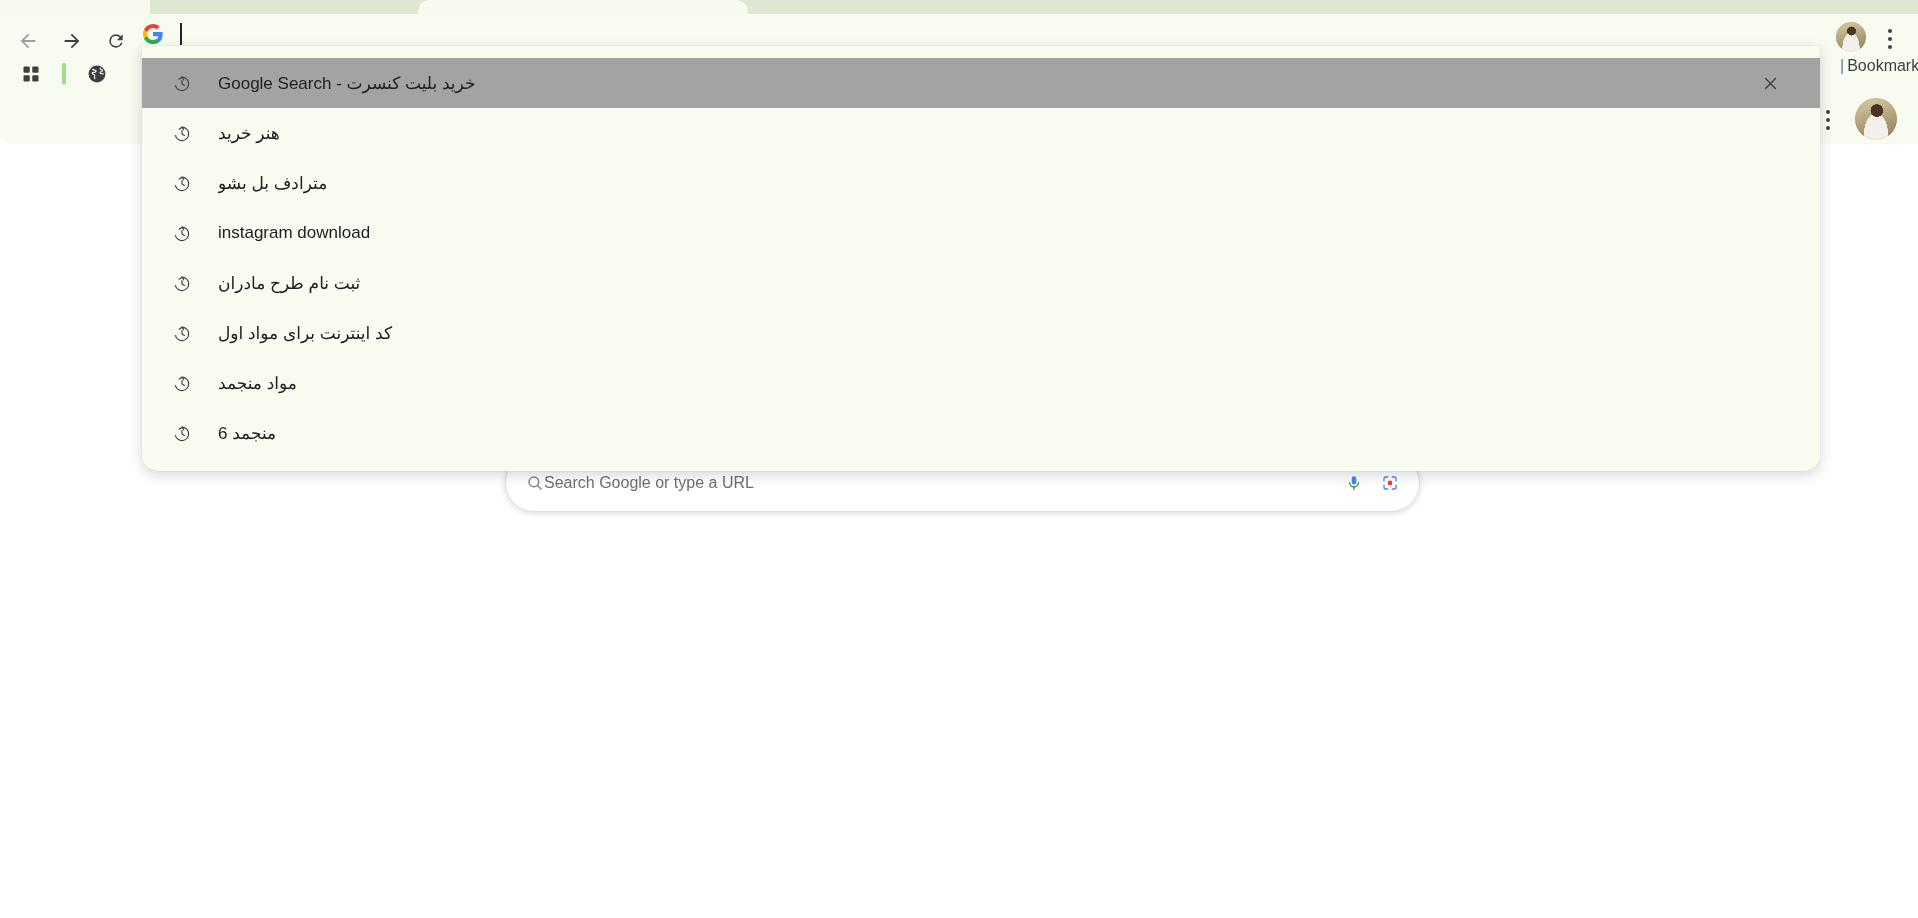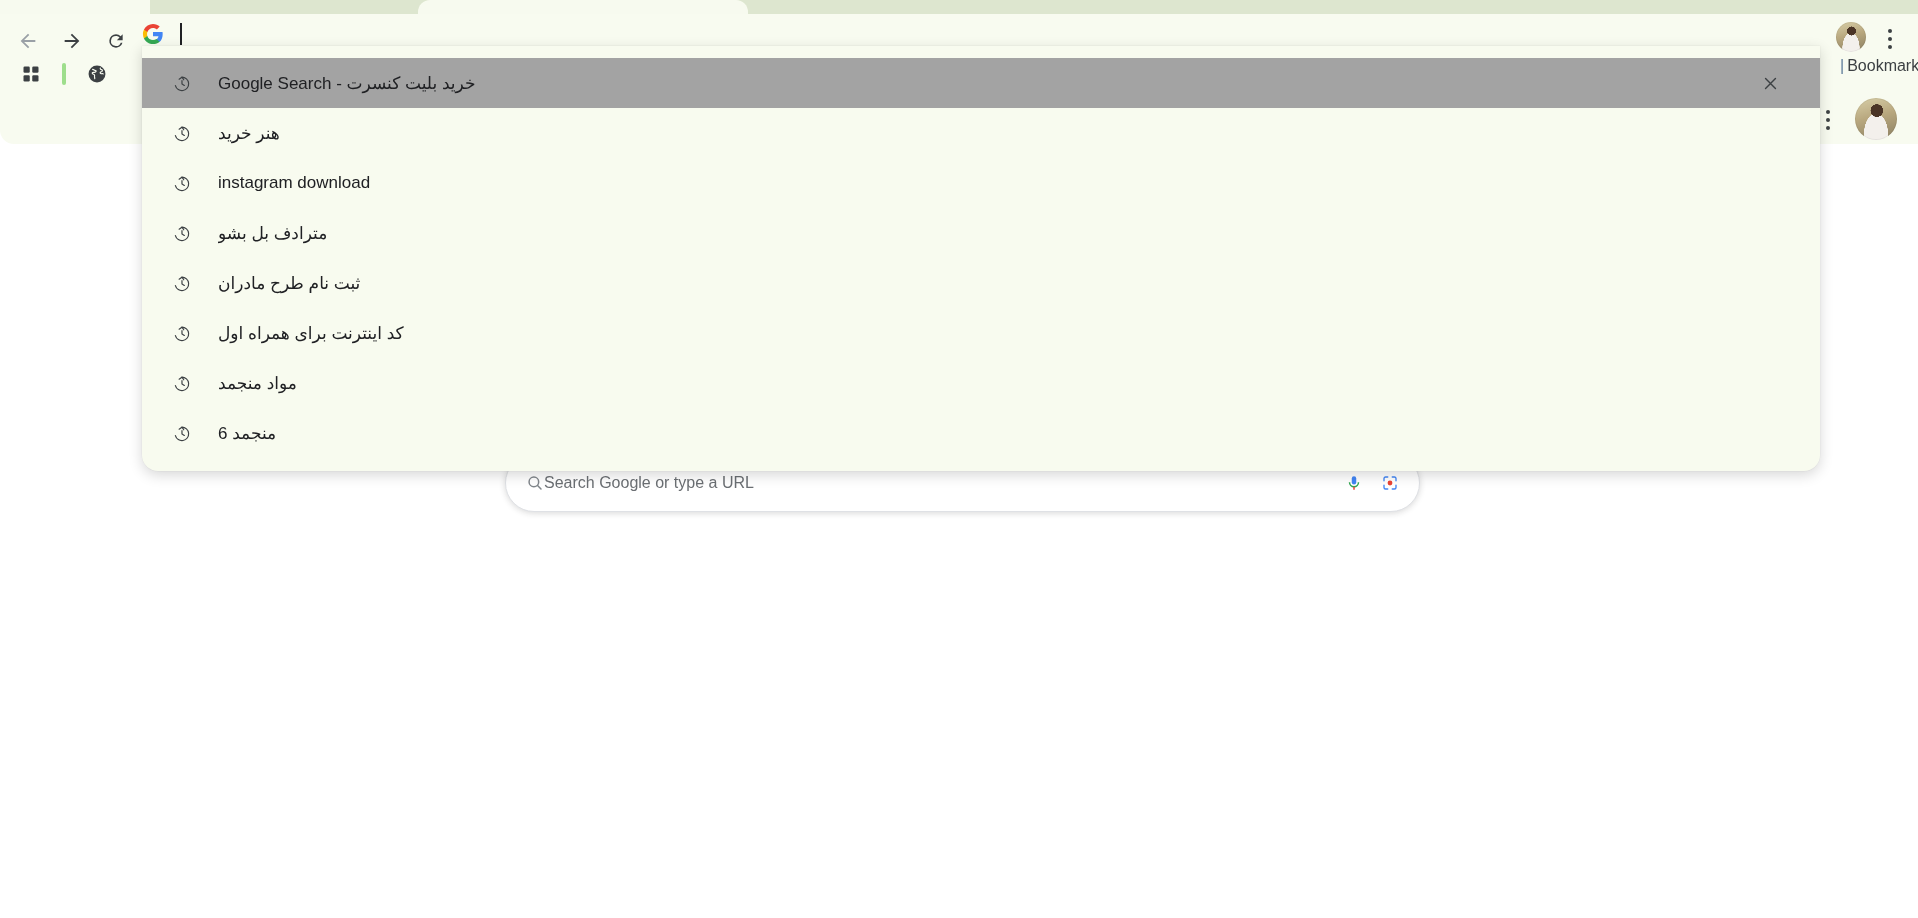--- a/index.html
+++ b/index.html
@@ -348,48 +348,48 @@
           </span>
           <span class="sugg-text rtl">هنر خرید</span>
         </div>
         <div class="sugg-row">
           <span class="sugg-icon">
             <svg viewBox="0 0 24 24" width="19" height="19">
               <path d="M12.5 4a8.5 8.5 0 1 1-8.2 10.7M12.5 4 9 6.6M12.5 4l2.3 3.3" fill="none" stroke="#3c4043" stroke-width="1.5" stroke-linecap="round" stroke-linejoin="round"></path>
               <path d="M12.6 8.4v4.2l3 1.8" fill="none" stroke="#3c4043" stroke-width="1.5" stroke-linecap="round"></path>
             </svg>
           </span>
+          <span class="sugg-text rtl">مترادف بل بشو</span>
+        </div>
+        <div class="sugg-row">
+          <span class="sugg-icon">
+            <svg viewBox="0 0 24 24" width="19" height="19">
+              <path d="M12.5 4a8.5 8.5 0 1 1-8.2 10.7M12.5 4 9 6.6M12.5 4l2.3 3.3" fill="none" stroke="#3c4043" stroke-width="1.5" stroke-linecap="round" stroke-linejoin="round"></path>
+              <path d="M12.6 8.4v4.2l3 1.8" fill="none" stroke="#3c4043" stroke-width="1.5" stroke-linecap="round"></path>
+            </svg>
+          </span>
           <span class="sugg-text">instagram download</span>
         </div>
         <div class="sugg-row">
           <span class="sugg-icon">
             <svg viewBox="0 0 24 24" width="19" height="19">
               <path d="M12.5 4a8.5 8.5 0 1 1-8.2 10.7M12.5 4 9 6.6M12.5 4l2.3 3.3" fill="none" stroke="#3c4043" stroke-width="1.5" stroke-linecap="round" stroke-linejoin="round"></path>
               <path d="M12.6 8.4v4.2l3 1.8" fill="none" stroke="#3c4043" stroke-width="1.5" stroke-linecap="round"></path>
             </svg>
           </span>
-          <span class="sugg-text rtl">مترادف بل بشو</span>
-        </div>
-        <div class="sugg-row">
-          <span class="sugg-icon">
-            <svg viewBox="0 0 24 24" width="19" height="19">
-              <path d="M12.5 4a8.5 8.5 0 1 1-8.2 10.7M12.5 4 9 6.6M12.5 4l2.3 3.3" fill="none" stroke="#3c4043" stroke-width="1.5" stroke-linecap="round" stroke-linejoin="round"></path>
-              <path d="M12.6 8.4v4.2l3 1.8" fill="none" stroke="#3c4043" stroke-width="1.5" stroke-linecap="round"></path>
-            </svg>
-          </span>
           <span class="sugg-text rtl">ثبت نام طرح مادران</span>
         </div>
         <div class="sugg-row">
           <span class="sugg-icon">
             <svg viewBox="0 0 24 24" width="19" height="19">
               <path d="M12.5 4a8.5 8.5 0 1 1-8.2 10.7M12.5 4 9 6.6M12.5 4l2.3 3.3" fill="none" stroke="#3c4043" stroke-width="1.5" stroke-linecap="round" stroke-linejoin="round"></path>
               <path d="M12.6 8.4v4.2l3 1.8" fill="none" stroke="#3c4043" stroke-width="1.5" stroke-linecap="round"></path>
             </svg>
           </span>
-          <span class="sugg-text rtl">کد اینترنت برای همراه اول</span>
+          <span class="sugg-text rtl">کد اینترنت برای مواد اول</span>
         </div>
         <div class="sugg-row">
           <span class="sugg-icon">
             <svg viewBox="0 0 24 24" width="19" height="19">
               <path d="M12.5 4a8.5 8.5 0 1 1-8.2 10.7M12.5 4 9 6.6M12.5 4l2.3 3.3" fill="none" stroke="#3c4043" stroke-width="1.5" stroke-linecap="round" stroke-linejoin="round"></path>
               <path d="M12.6 8.4v4.2l3 1.8" fill="none" stroke="#3c4043" stroke-width="1.5" stroke-linecap="round"></path>
             </svg>
           </span>
           <span class="sugg-text rtl">مواد منجمد</span>
         </div>

